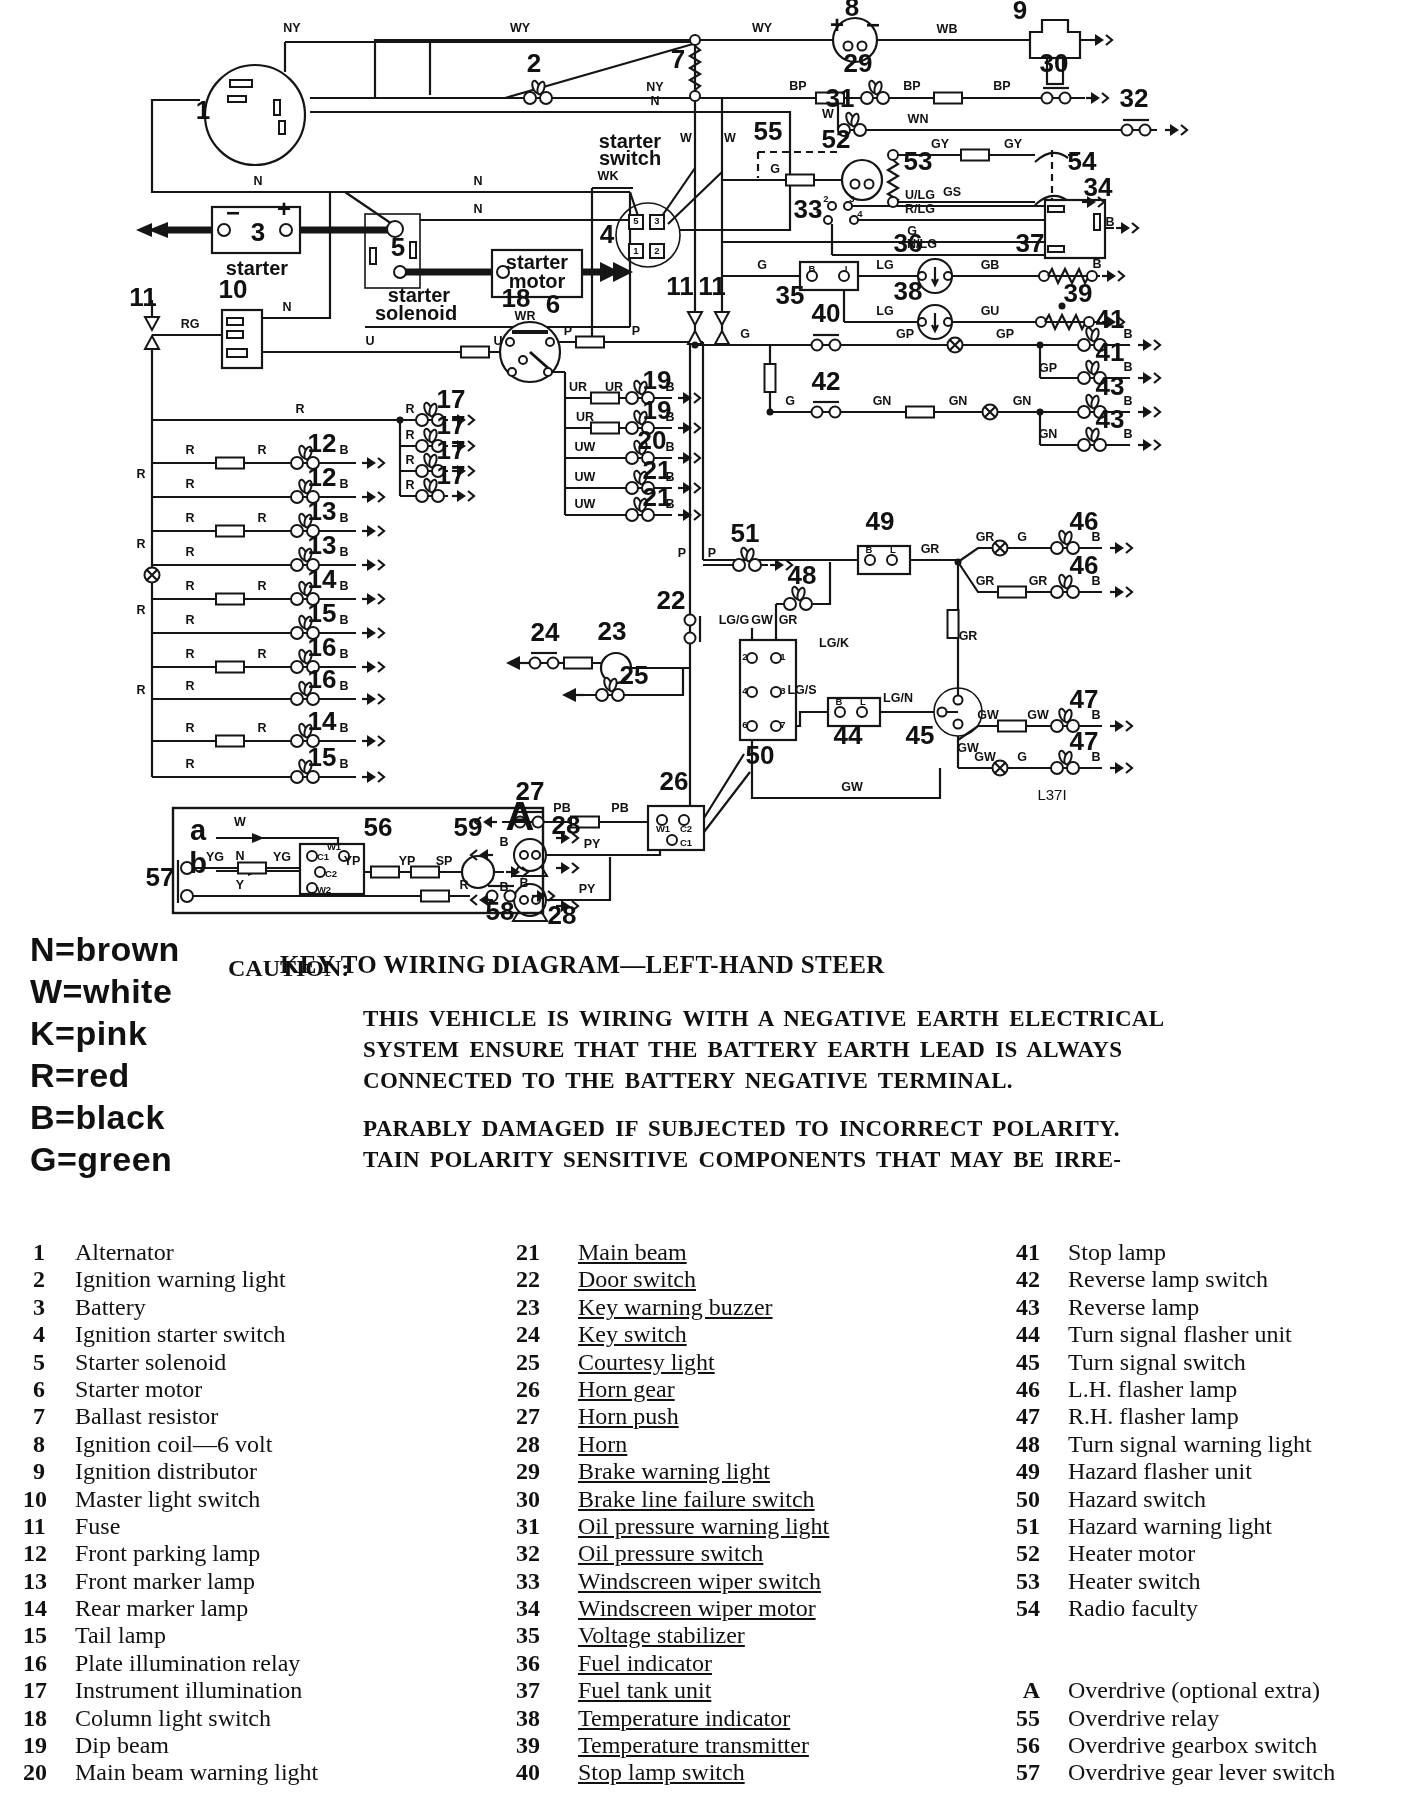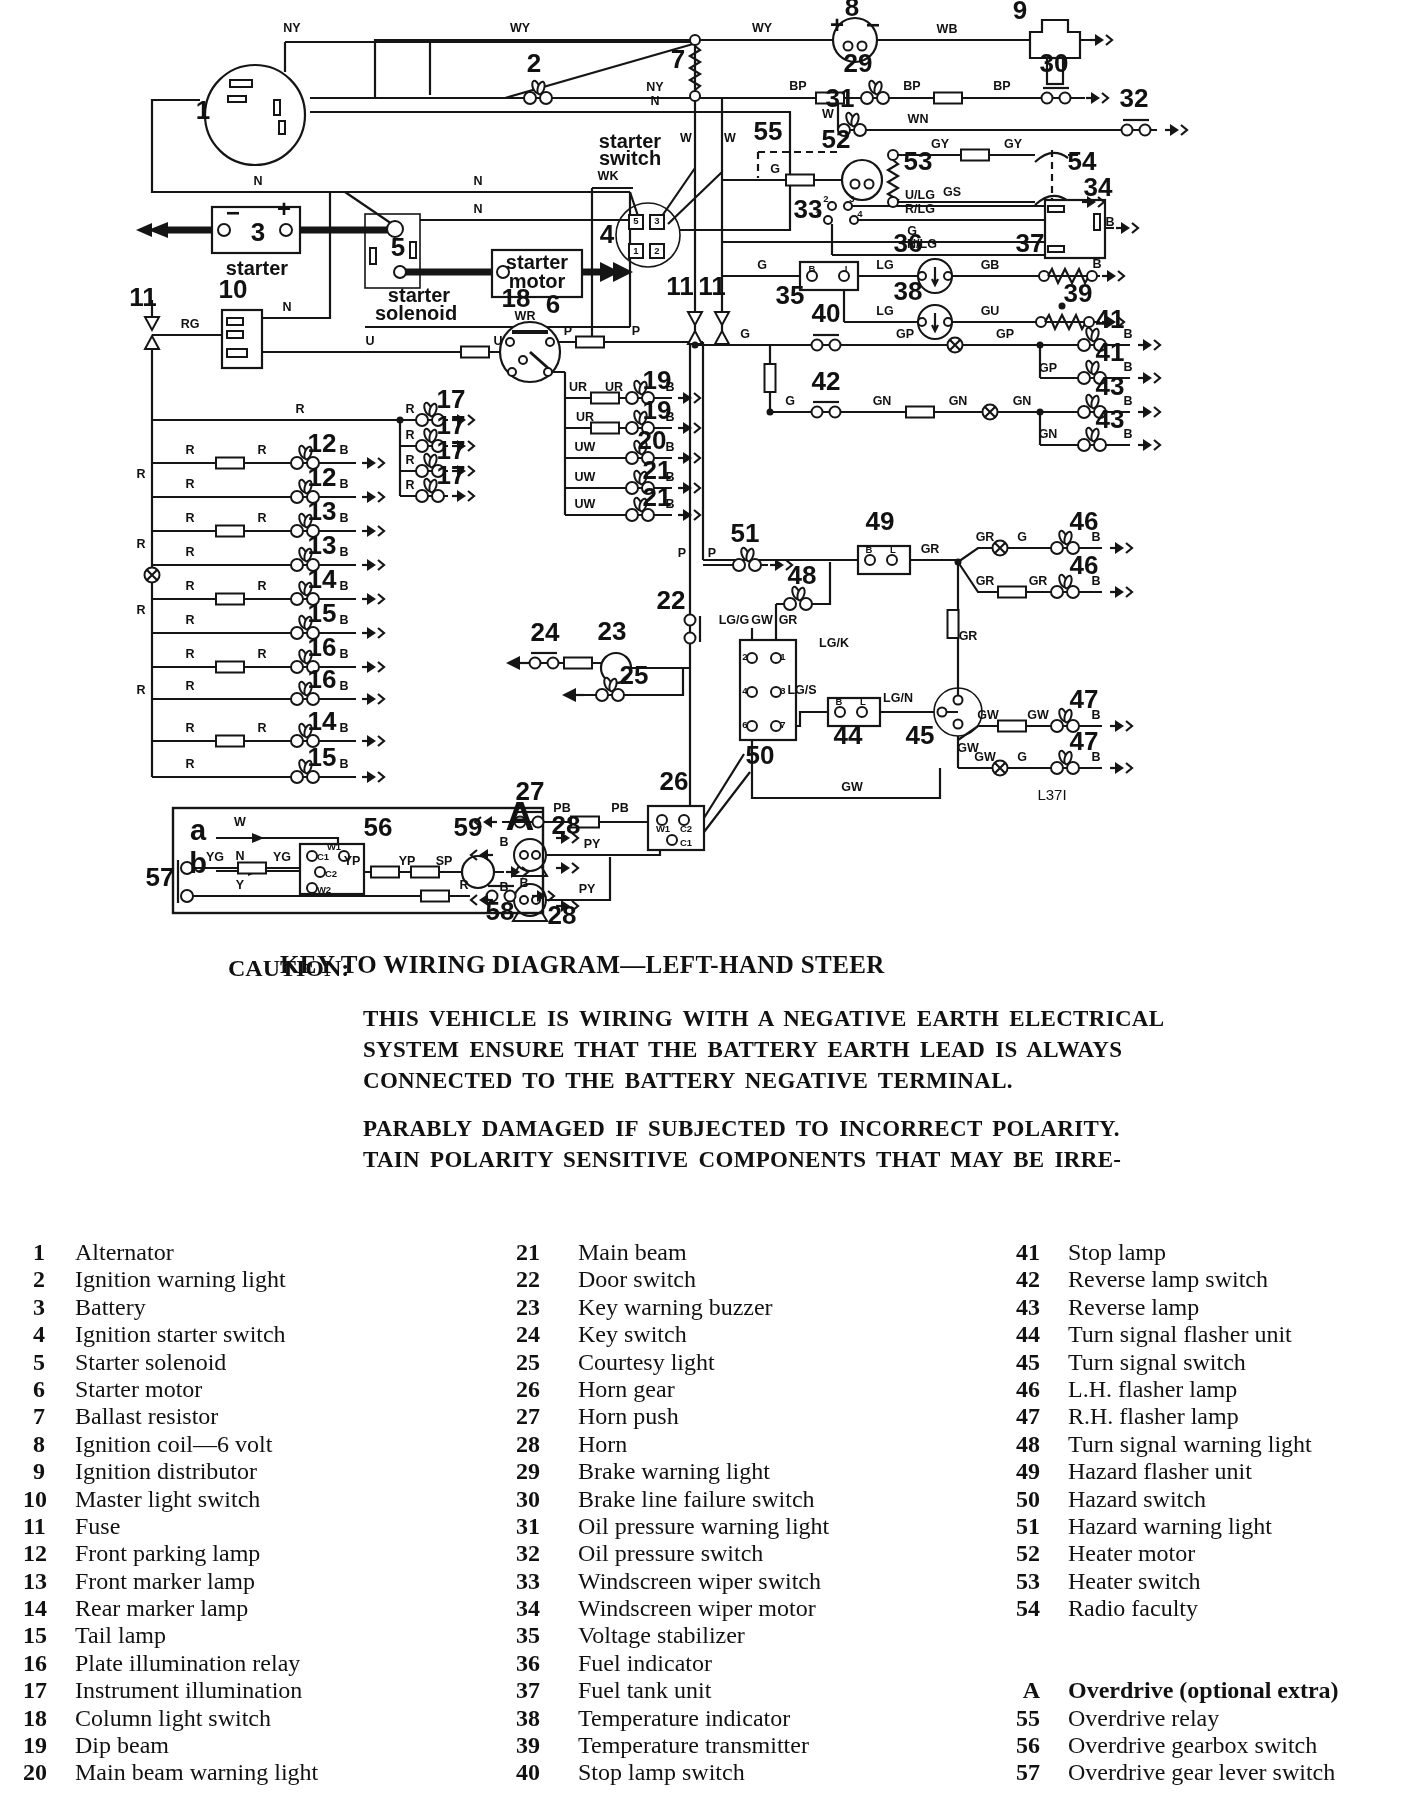--- a/index.html
+++ b/index.html
@@ -29,23 +29,23 @@
              font:700 25px "Liberation Serif",serif;letter-spacing:.4px;white-space:nowrap;}
   #caution-label{position:absolute;left:228px;top:955px;font:700 24px "Liberation Serif",serif;text-align:right;}
   .para{position:absolute;left:363px;font:700 23px "Liberation Serif",serif;line-height:31px;
         letter-spacing:.3px;word-spacing:4px;white-space:nowrap;}
   #caution-lines{top:1003px;}
   #warning-lines{top:1113px;}
   .kcol{position:absolute;top:1239px;font-size:24px;font-family:"Liberation Serif",serif;}
   .krow{height:27.4px;display:flex;align-items:baseline;white-space:nowrap;}
   .knum{font-weight:700;text-align:right;flex:0 0 auto;}
   .klbl{font-weight:400;}
-  .krow.bold .klbl{font-weight:700;}
+  .krow.bold .klbl{font-weight:400;}
   #kcol1{left:23px;}  #kcol1 .knum{width:22px;} #kcol1 .klbl{margin-left:30px;}
-  #kcol2{left:505px;} #kcol2 .knum{width:35px;} #kcol2 .klbl{margin-left:38px;}
+  #kcol2{left:505px;} #kcol2 .knum{width:35px;} #kcol2 .klbl{margin-left:38px;text-decoration:underline;}
   #kcol3{left:1005px;}#kcol3 .knum{width:35px;} #kcol3 .klbl{margin-left:28px;}
 </style>
 </head>
 <body>
 
 <div id="page">
 
 <svg width="1413" height="935" viewBox="0 0 1413 935">
   <defs>
     <g id="e">
@@ -693,20 +693,28 @@
         <text x="324" y="893" class="Lt">W2</text>
         <text x="745" y="660" class="Lt">2</text>
         <text x="783" y="660" class="Lt">1</text>
         <text x="745" y="694" class="Lt">4</text>
         <text x="783" y="694" class="Lt">3</text>
         <text x="745" y="728" class="Lt">6</text>
         <text x="783" y="728" class="Lt">7</text>
       </g>
 </svg>
 
+<div id="color-legend">
+      <div>N=brown</div>
+      <div>W=white</div>
+      <div>K=pink</div>
+      <div>R=red</div>
+      <div>B=black</div>
+      <div>G=green</div>
+    </div>
 
 <div id="key-title">KEY TO WIRING DIAGRAM—LEFT-HAND STEER</div>
 <div id="caution-label">CAUTION:</div>
 <div id="caution-lines" class="para">
       <div>THIS VEHICLE IS WIRING WITH A NEGATIVE EARTH ELECTRICAL</div>
       <div>SYSTEM  ENSURE THAT THE BATTERY EARTH LEAD IS ALWAYS</div>
       <div>CONNECTED TO THE BATTERY NEGATIVE TERMINAL.</div>
     </div>
 <div id="warning-lines" class="para">
       <div>PARABLY DAMAGED IF SUBJECTED TO INCORRECT POLARITY.</div>

